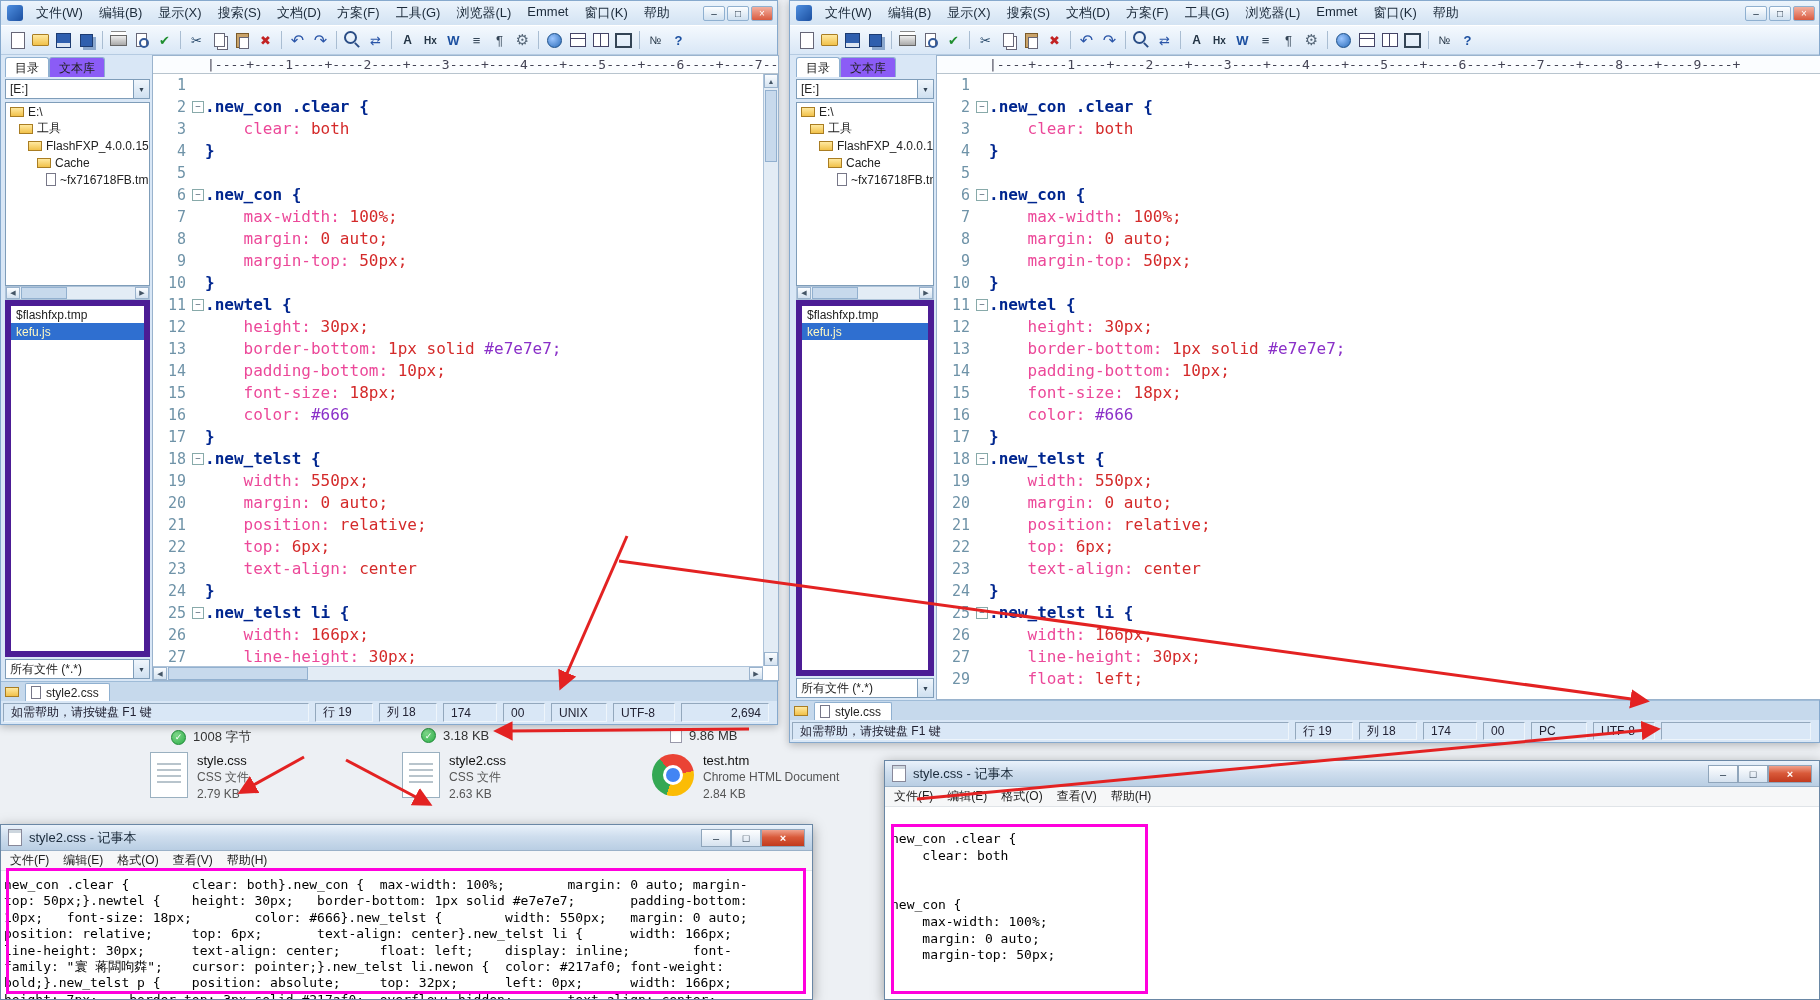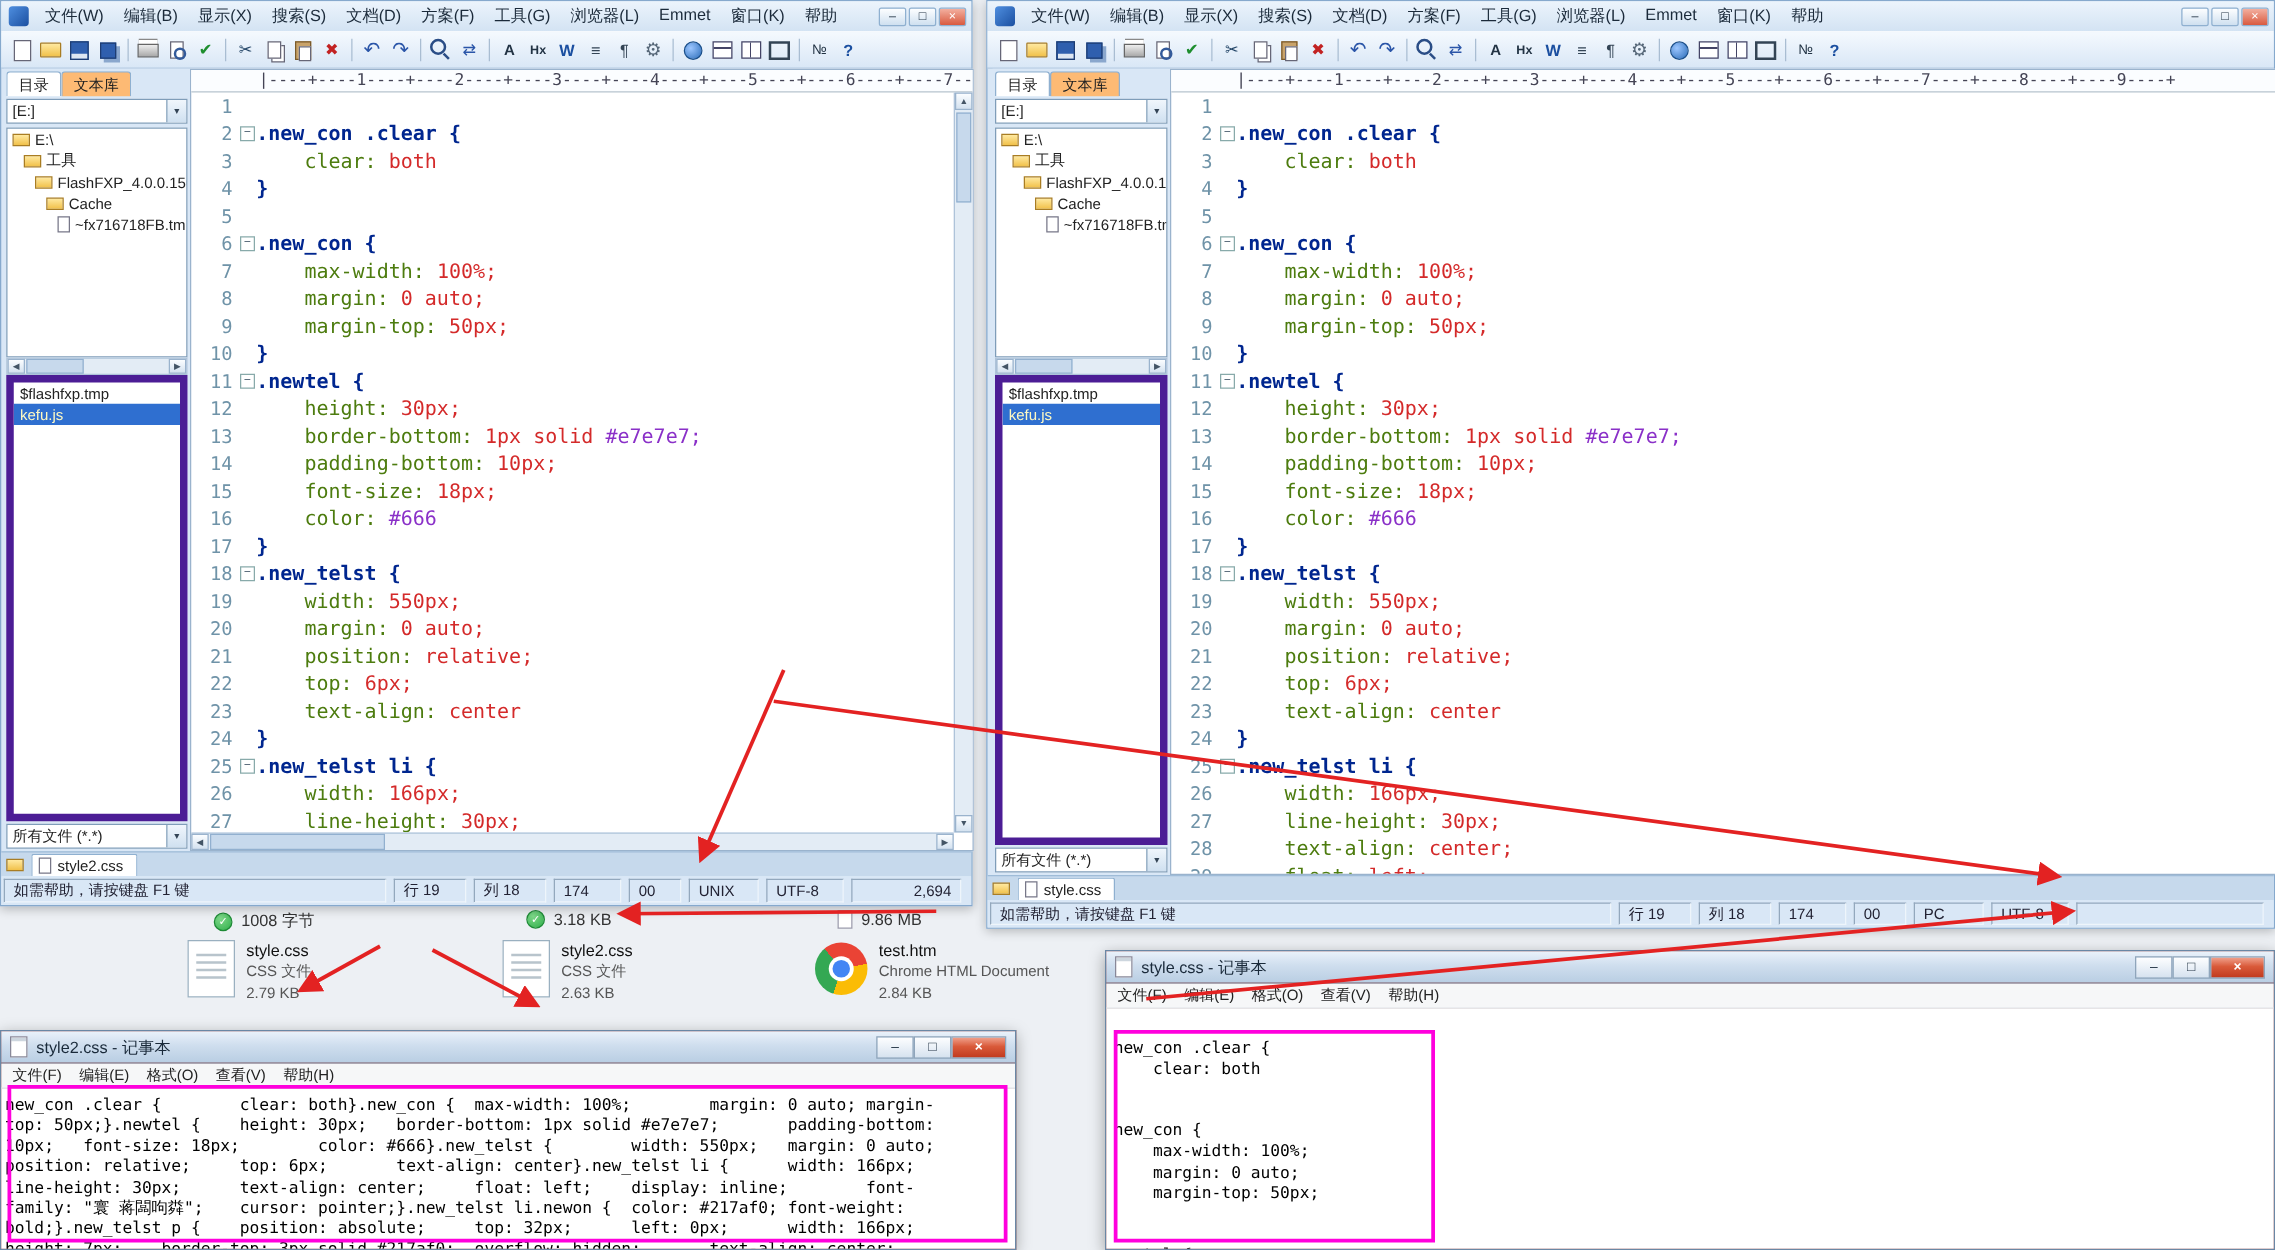--- a/index.html
+++ b/index.html
@@ -42,21 +42,21 @@
 .tbi-hex-view{font-size:10px;font-weight:700;color:#234}
 .tbi-word-wrap{font-weight:700;color:#1b4fa0}
 .tbi-line-numbers,.tbi-special-chars{color:#345}
 .tbi-settings{color:#567;font-size:15px}
 .tbi-num{font-size:11px;color:#234}
 .tbi-help{font-weight:700;color:#1b4fa0}
 
 
 .sidebar{position:absolute;background:#d9e7f6}
 .sbtabs{position:absolute;top:2px;left:2px;right:2px;height:20px;display:flex;font-size:12px}
-.sbtab{padding:2px 9px;border:1px solid #8fb0d0;border-bottom:none;background:#fdba74;border-radius:3px 3px 0 0;white-space:nowrap;overflow:hidden}
+.sbtab{padding:2px 9px;border:1px solid #8fb0d0;border-bottom:none;background:#8b5cf6;border-radius:3px 3px 0 0;white-space:nowrap;overflow:hidden}
 .sbtab.active{background:#fff}
 .combo{position:absolute;height:20px;background:#fff;border:1px solid #7f9db9;font-size:12px;display:flex;align-items:center;padding-left:4px;white-space:nowrap;overflow:hidden}
 .combo .cval{overflow:hidden;white-space:nowrap}
 .combo .arrow{margin-left:auto;width:16px;align-self:stretch;background:linear-gradient(#f0f6fc,#cfe0f0);border-left:1px solid #7f9db9;display:flex;align-items:center;justify-content:center;font-size:7px;color:#345;flex:none}
 .combo.drive{left:2px;right:2px;top:24px}
 .combo.filter{left:2px;right:2px;bottom:2px}
 .treebox{position:absolute;left:2px;right:2px;top:47px;height:184px;background:#fff;border:1px solid #7f9db9;overflow:hidden;font-size:12px}
 .trow{height:17px;display:flex;align-items:center;gap:4px;white-space:nowrap}
 .tlabel{white-space:nowrap}
 .ficon-folder{width:14px;height:10px;background:linear-gradient(#ffe9a0,#f1c14a);border:1px solid #a97d23;flex:none}
@@ -71,21 +71,21 @@
 
 
 .editor{position:absolute;background:#fff;border:1px solid #9ab3cd}
 .ruler{position:absolute;left:0;right:0;top:0;height:18px;font-family:"DejaVu Sans Mono",monospace;font-size:13px;line-height:18px;color:#445;border-bottom:1px solid #b8c4ce;overflow:hidden;white-space:nowrap;background:#fbfdff}
 .codearea{position:absolute;left:0;top:18px;overflow:hidden;font-family:"DejaVu Sans Mono",monospace;font-size:16px}
 .code-line{display:flex;height:22px;line-height:22px;white-space:pre}
 .ln{width:38px;text-align:right;color:#6f93a8;flex:none;font-size:15px;padding-right:5px}
 .fold{width:14px;flex:none;position:relative}
 .fold.has::before{content:"−";position:absolute;top:5px;left:1px;width:10px;height:10px;border:1px solid #8aa;color:#567;font-size:9px;line-height:8px;text-align:center;background:#fff}
 .tk-sel{color:#00268f;font-weight:700}
-.tk-prop{color:#4d7c0f}
+.tk-prop{color:#ec4899}
 .tk-val{color:#d42a2a}
 .tk-hex{color:#8a30c8}
 .tk-pln{color:#000}
 .vscroll{position:absolute;top:18px;right:0;width:15px;bottom:14px;background:#e3ecf5;border-left:1px solid #aec3d9}
 .vbtn{position:absolute;left:0;width:14px;height:14px;font-size:7px;color:#456;display:flex;align-items:center;justify-content:center;background:linear-gradient(#fbfdff,#d4e2f0);border:1px solid #9ab3cd}
 .vbtn.up{top:0}.vbtn.down{bottom:0}
 .vthumb{position:absolute;left:1px;right:1px;top:16px;height:72px;background:#c7d9ec;border:1px solid #92b0cf}
 .ehscroll{position:absolute;left:0;right:15px;bottom:0;height:14px;background:#e3ecf5;border-top:1px solid #aec3d9}
 .hbtn{position:absolute;top:0;width:14px;height:13px;font-size:7px;color:#456;display:flex;align-items:center;justify-content:center;background:linear-gradient(#fbfdff,#d4e2f0);border:1px solid #9ab3cd}
 .hbtn.left{left:0}.hbtn.right{right:0}
@@ -442,21 +442,20 @@
         <div class="code-line"><span class="ln">18</span><span class="fold has"></span><span class="ct"><span class="tk-sel">.new_telst {</span></span></div>
         <div class="code-line"><span class="ln">19</span><span class="fold"></span><span class="ct"><span class="tk-pln">    </span><span class="tk-prop">width: </span><span class="tk-val">550px;</span></span></div>
         <div class="code-line"><span class="ln">20</span><span class="fold"></span><span class="ct"><span class="tk-pln">    </span><span class="tk-prop">margin: </span><span class="tk-val">0 auto;</span></span></div>
         <div class="code-line"><span class="ln">21</span><span class="fold"></span><span class="ct"><span class="tk-pln">    </span><span class="tk-prop">position: </span><span class="tk-val">relative;</span></span></div>
         <div class="code-line"><span class="ln">22</span><span class="fold"></span><span class="ct"><span class="tk-pln">    </span><span class="tk-prop">top: </span><span class="tk-val">6px;</span></span></div>
         <div class="code-line"><span class="ln">23</span><span class="fold"></span><span class="ct"><span class="tk-pln">    </span><span class="tk-prop">text-align: </span><span class="tk-val">center</span></span></div>
         <div class="code-line"><span class="ln">24</span><span class="fold"></span><span class="ct"><span class="tk-sel">}</span></span></div>
         <div class="code-line"><span class="ln">25</span><span class="fold has"></span><span class="ct"><span class="tk-sel">.new_telst li {</span></span></div>
         <div class="code-line"><span class="ln">26</span><span class="fold"></span><span class="ct"><span class="tk-pln">    </span><span class="tk-prop">width: </span><span class="tk-val">166px;</span></span></div>
         <div class="code-line"><span class="ln">27</span><span class="fold"></span><span class="ct"><span class="tk-pln">    </span><span class="tk-prop">line-height: </span><span class="tk-val">30px;</span></span></div>
-        <div class="code-line"><span class="ln">28</span><span class="fold"></span><span class="ct"><span class="tk-pln">    </span><span class="tk-prop">text-align: </span><span class="tk-val">center;</span></span></div>
         <div class="code-line"><span class="ln">29</span><span class="fold"></span><span class="ct"><span class="tk-pln">    </span><span class="tk-prop">float: </span><span class="tk-val">left;</span></span></div>
       </div>
   </div>
   <div class="tabbar">
     <span class="ficon-folder"></span>
     <span class="filetab">
       <span class="ficon-file"></span>
       <span>style.css</span>
     </span>
   </div>

